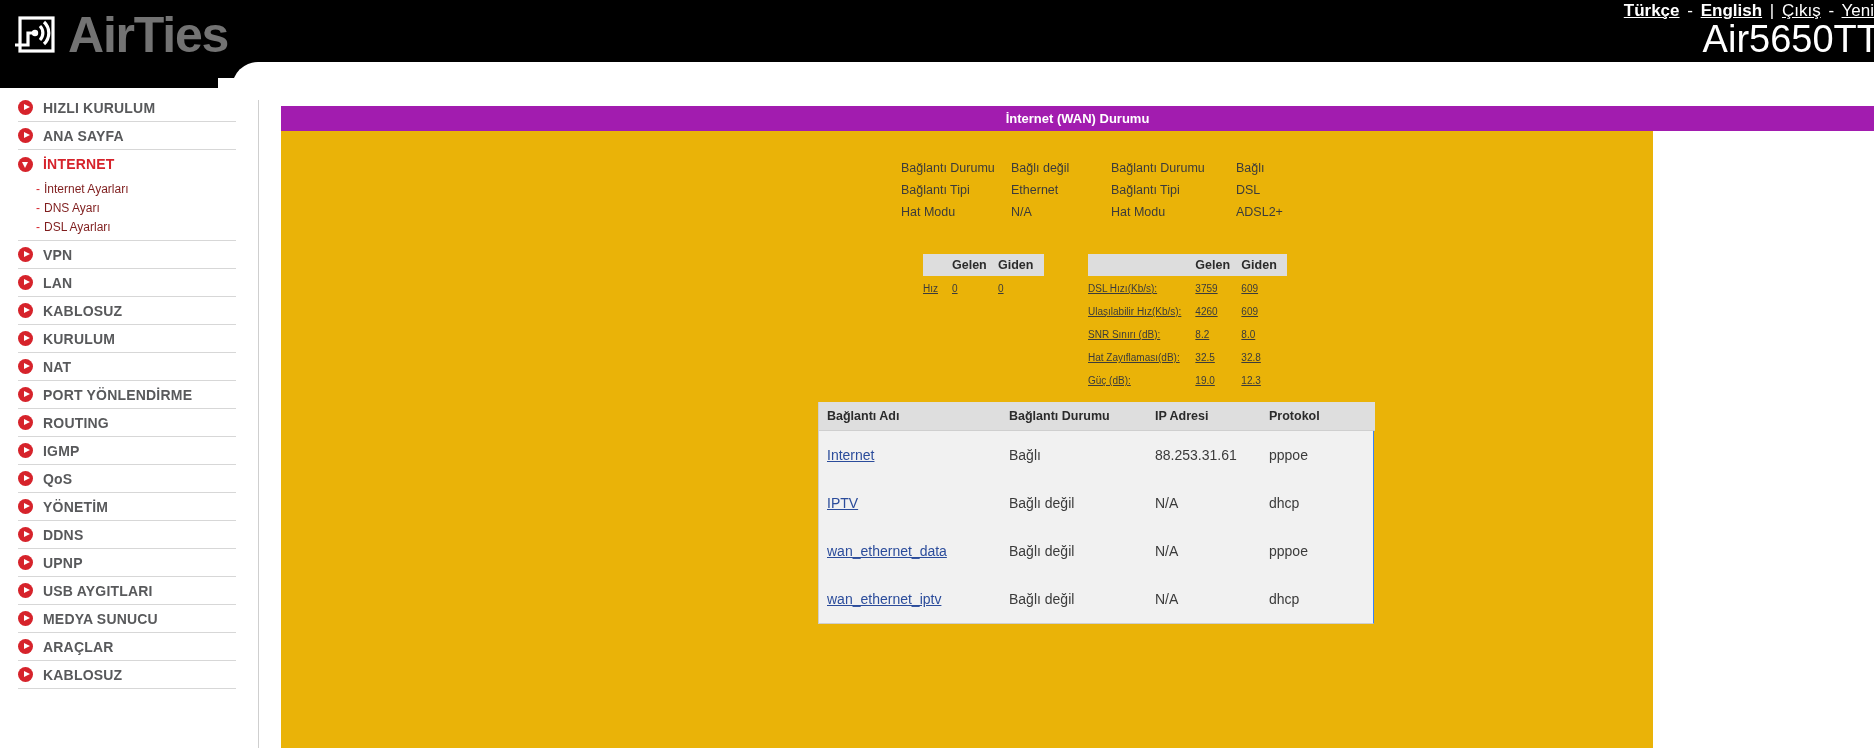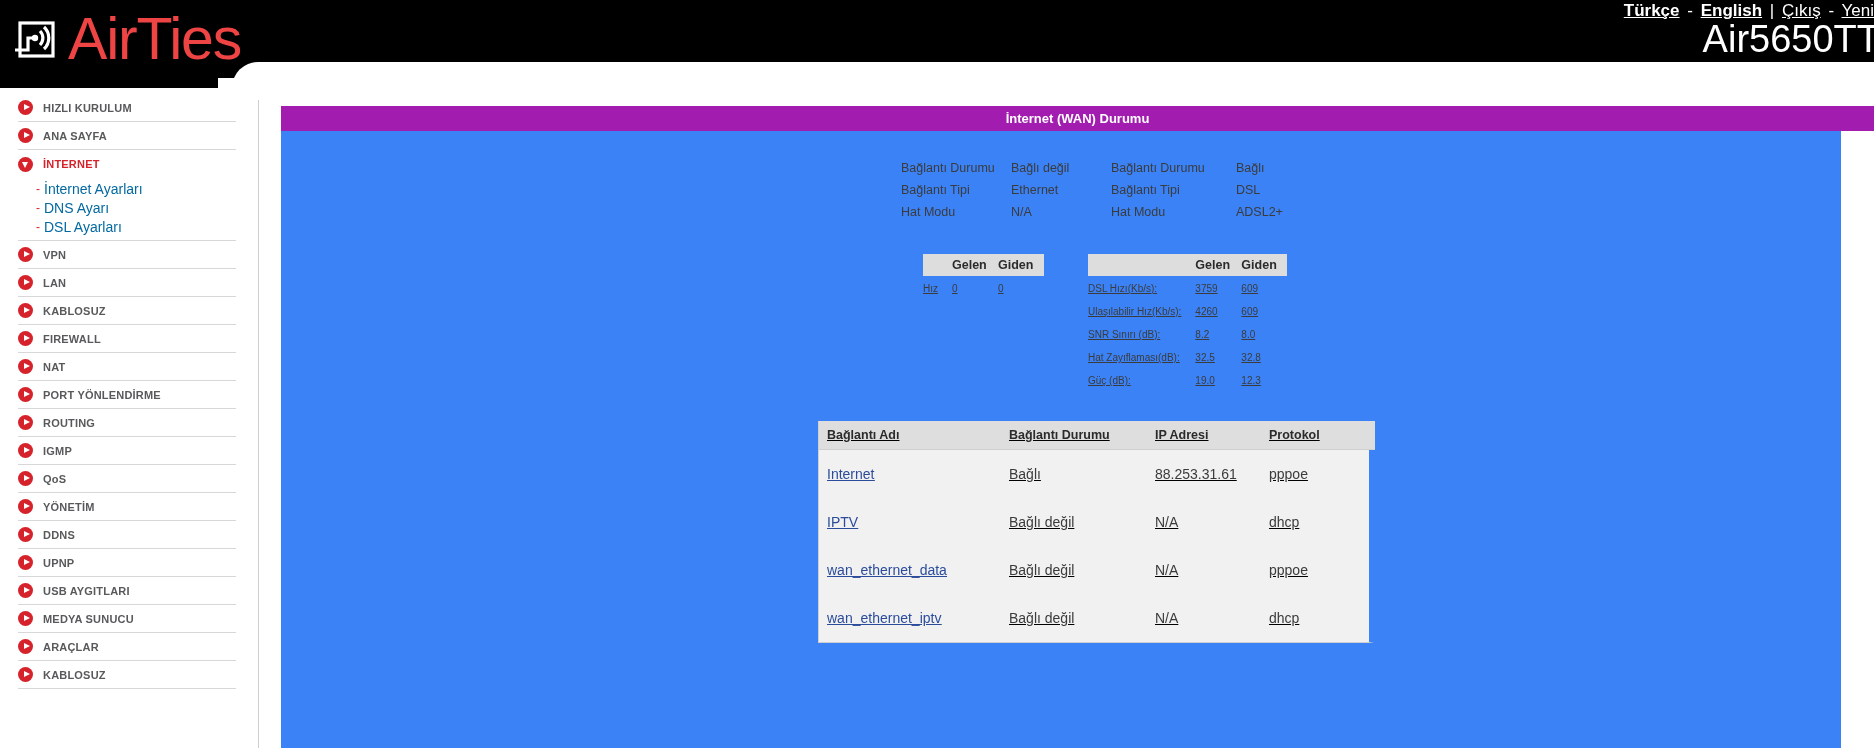--- a/index.html
+++ b/index.html
@@ -40,23 +40,23 @@
     left: 14px; top: 10px;
     display: flex; align-items: center;
     gap: 12px;
     z-index: 6;
   }
   .logo-mark {
     width: 42px; height: 40px;
     position: relative;
   }
   .logo-text {
-    color: #ef4444;
-    font-size: 59px;
-    font-weight: normal;
+    color: #737373;
+    font-size: 50px;
+    font-weight: bold;
     letter-spacing: -1.2px;
     line-height: 1;
     font-family: "Liberation Sans", sans-serif;
   }
 
   
   .topbar-links {
     position: absolute;
     right: 0px; top: 1px;
     z-index: 7;
@@ -128,21 +128,21 @@
     border-bottom: 3.7px solid transparent;
   }
   .menu-bullet.open::after {
     left: 3.8px; top: 5.5px;
     border-left: 3.7px solid transparent;
     border-right: 3.7px solid transparent;
     border-top: 6px solid #ffffff;
     border-bottom: none;
   }
   .menu-label {
-    font-size: 11px;
+    font-size: 14px;
     color: #58595b;
     font-weight: bold;
     letter-spacing: 0.2px;
     white-space: nowrap;
   }
   .menu-item.active .menu-label { color: #d6232b; }
 
   .submenu {
     margin: 0 22px 0 18px;
     border-bottom: 1px solid #d7d7d7;
@@ -155,22 +155,22 @@
     padding-left: 18px;
     cursor: pointer;
   }
   .submenu-dash {
     color: #d6232b;
     font-size: 12px;
     margin-right: 4px;
     line-height: 1;
   }
   .submenu-label {
-    font-size: 14px;
-    color: #0369a1;
+    font-size: 12px;
+    color: #7f1d1d;
     white-space: nowrap;
   }
 
   
   .content {
     position: absolute;
     left: 281px; top: 106px;
     width: 1593px; height: 642px;
     z-index: 1;
   }
@@ -179,23 +179,23 @@
     background: #a21caf;
     color: #ffffff;
     font-size: 13px;
     font-weight: bold;
     display: flex;
     align-items: center;
     justify-content: center;
   }
   .content-body {
     position: relative;
-    background: #3b82f6;
+    background: #eab308;
     height: 617px;
-    width: 1560px;
+    width: 1372px;
   }
 
   
   .status-block {
     position: absolute;
     left: 620px; top: 26px;
     display: flex;
     gap: 0px;
   }
   .status-col { display: grid; grid-template-columns: auto auto; }
@@ -236,27 +236,26 @@
     padding: 7px 10px 5px 0;
     white-space: nowrap;
     text-decoration: underline;
   }
   .mini-label { padding-right: 14px !important; }
   .mini-val { width: 46px; }
 
   
   .conn-table-wrap {
     position: absolute;
-    left: 537px; top: 290px;
+    left: 537px; top: 271px;
     width: 556px;
     background: #f1f1f1;
     border-left: 1px solid #cfcfcf;
-    border-right: 5px solid #3b82f6;
+    border-right: 1px solid #3b82f6;
     border-bottom: 1px solid #cfcfcf;
-    text-decoration: underline;
   }
   table.conn {
     border-collapse: collapse;
     width: 556px;
   }
   table.conn th {
     background: #dedede;
     font-size: 12.5px;
     font-weight: bold;
     color: #2b2b2b;
@@ -352,21 +351,21 @@
   <div class="menu-item">
     <span class="menu-bullet"></span>
     <span class="menu-label">LAN</span>
   </div>
   <div class="menu-item">
     <span class="menu-bullet"></span>
     <span class="menu-label">KABLOSUZ</span>
   </div>
   <div class="menu-item">
     <span class="menu-bullet"></span>
-    <span class="menu-label">FIREWALL</span>
+    <span class="menu-label">KURULUM</span>
   </div>
   <div class="menu-item">
     <span class="menu-bullet"></span>
     <span class="menu-label">NAT</span>
   </div>
   <div class="menu-item">
     <span class="menu-bullet"></span>
     <span class="menu-label">PORT YÖNLENDİRME</span>
   </div>
   <div class="menu-item">

